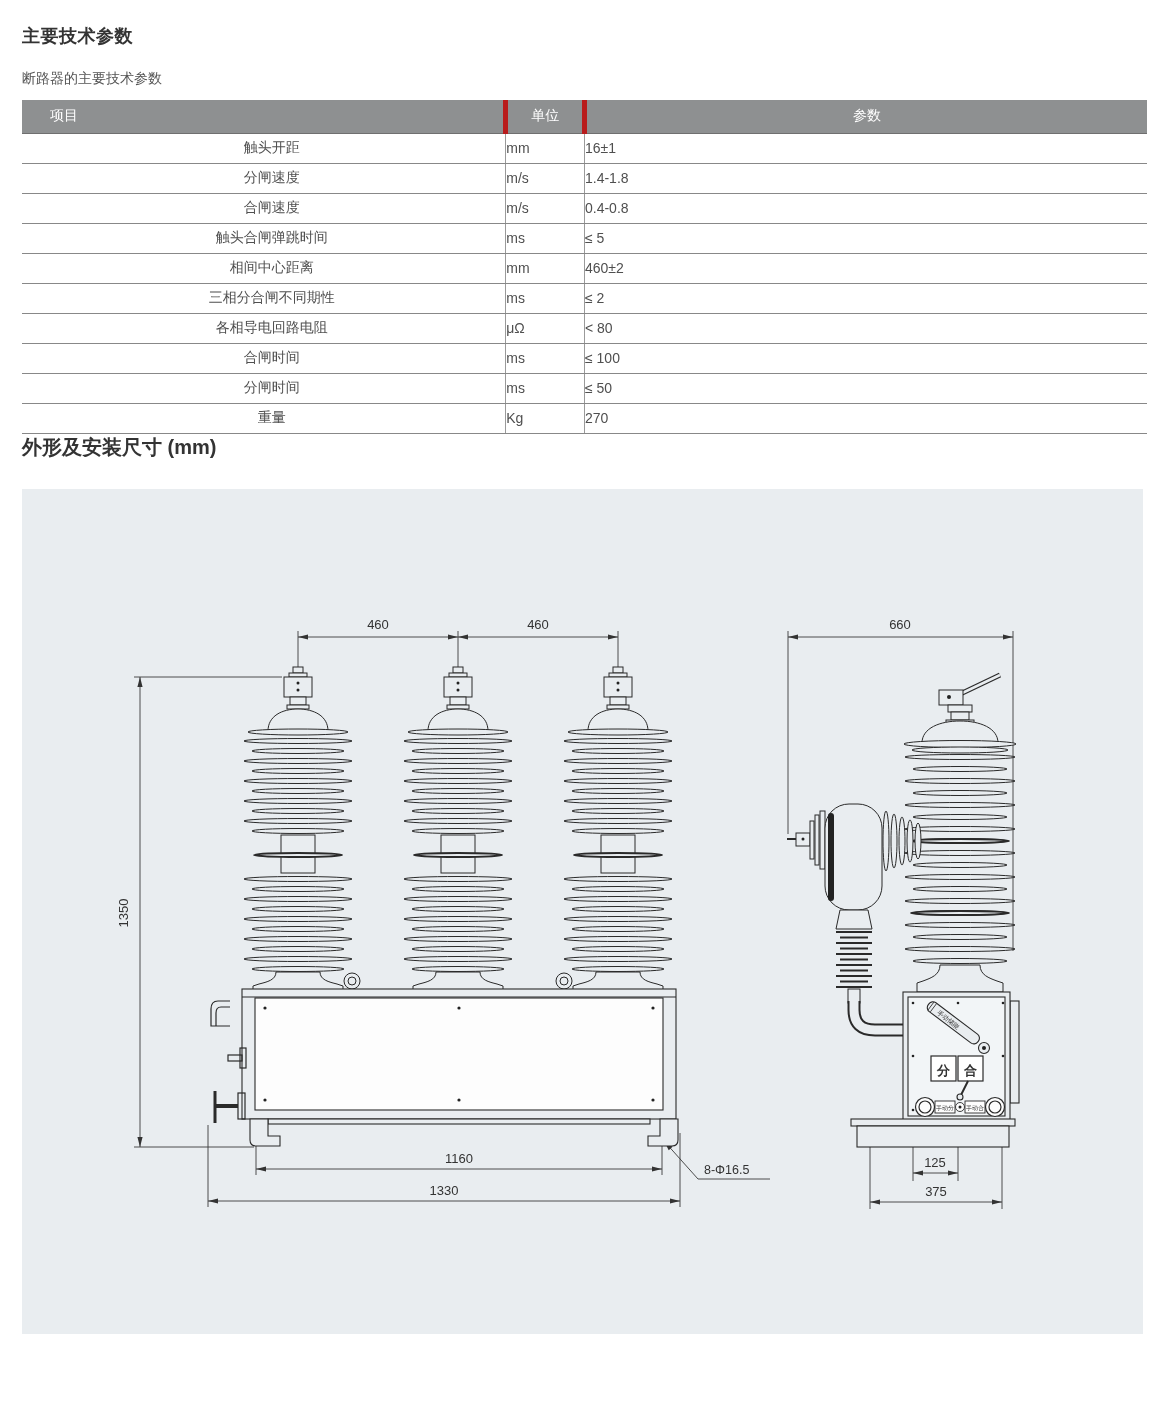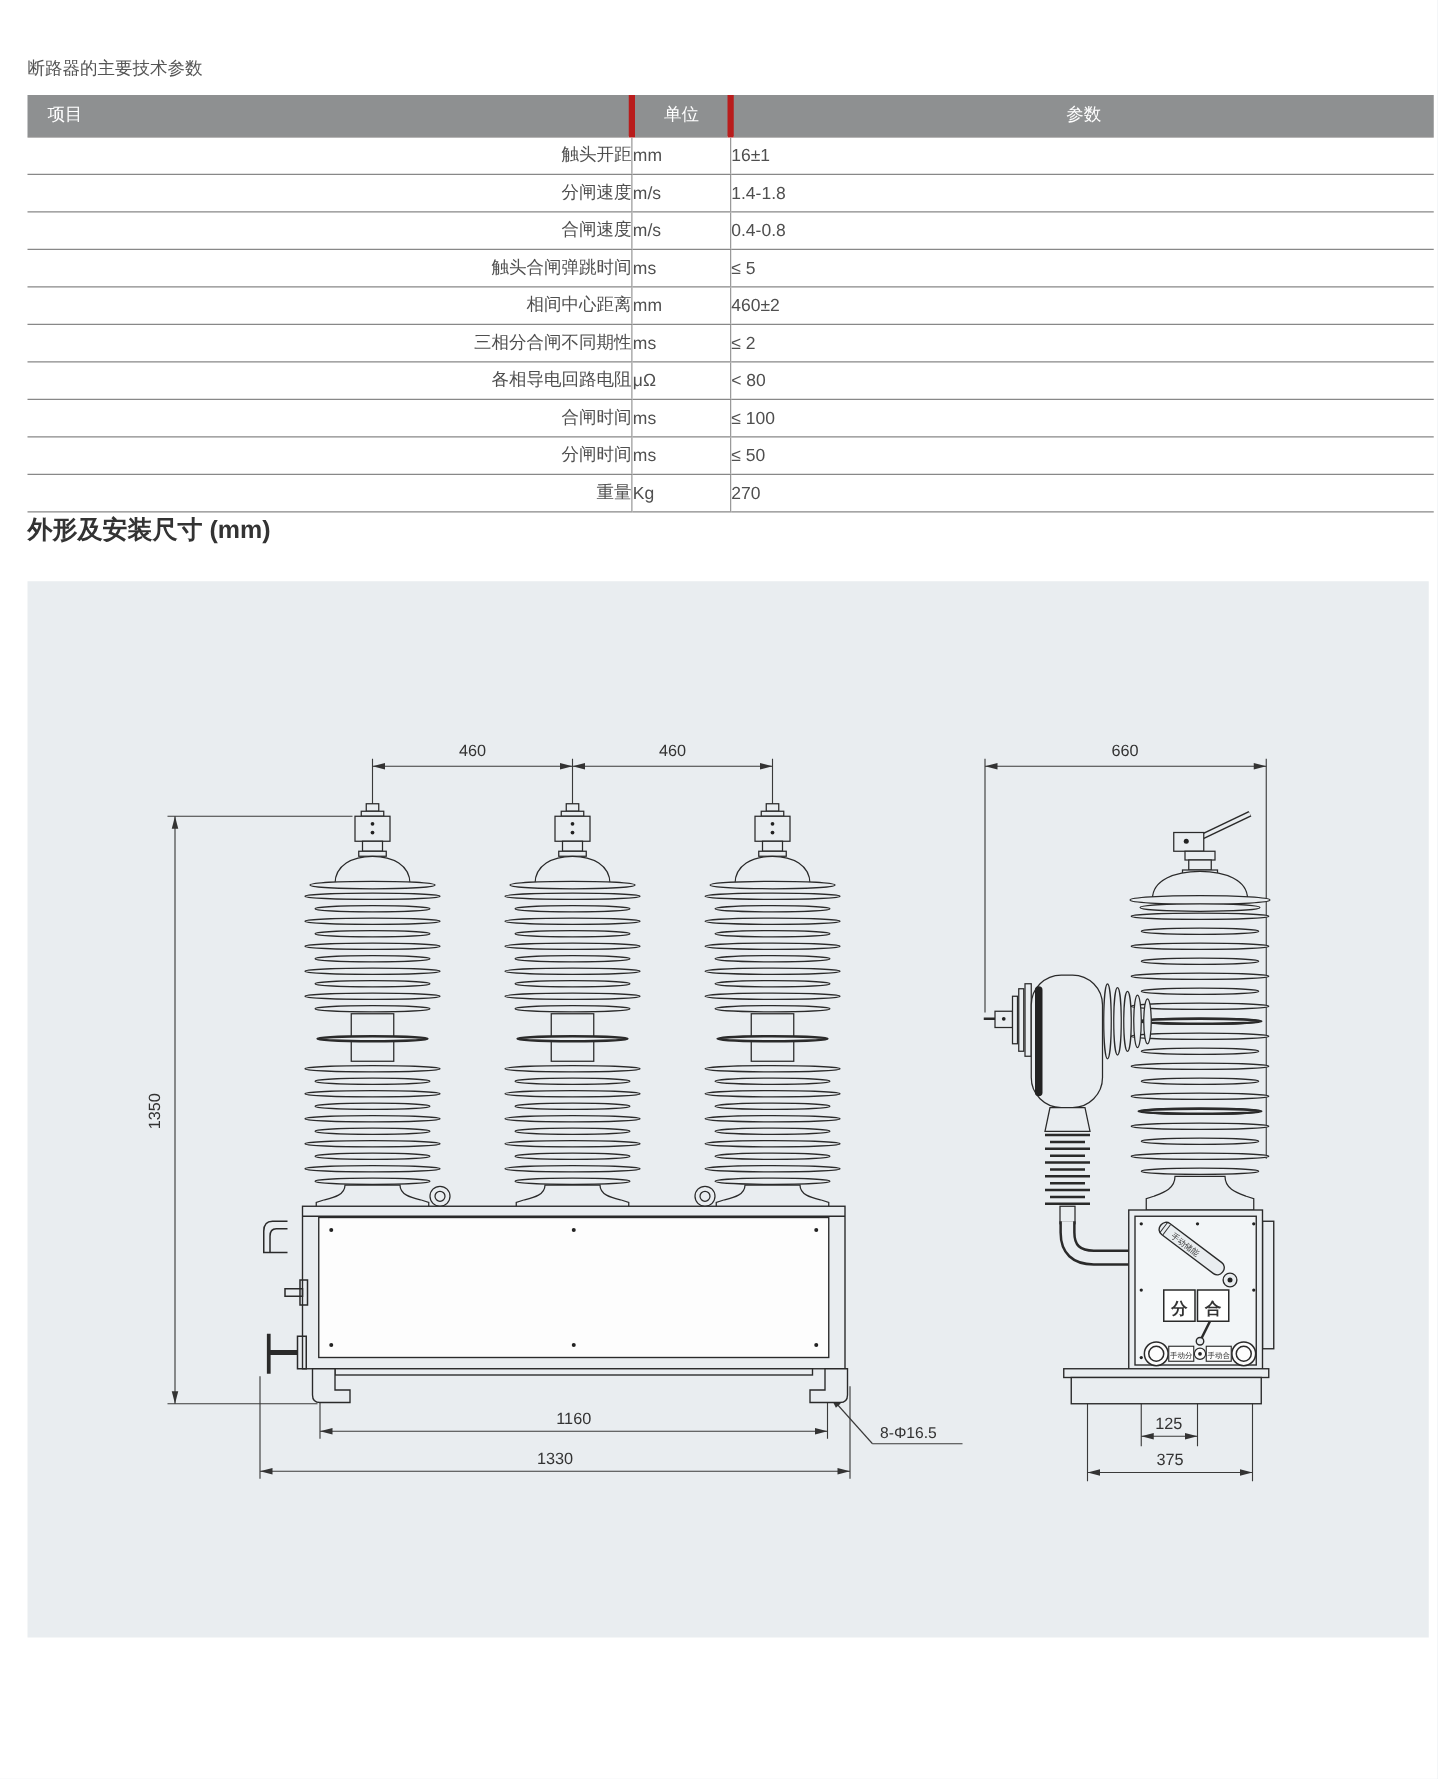--- a/index.html
+++ b/index.html
@@ -11,38 +11,39 @@
   h1.title { font-size: 18px; font-weight: 600; color: #333; letter-spacing: .5px; }
   p.subtitle { font-size: 14px; color: #555; margin-top: 22px; }
   table.params {
     width: 1125px; border-collapse: collapse; margin-top: 12px;
     font-size: 14px; color: #4f4f4f; table-layout: fixed;
   }
   table.params thead th {
     background: #8e9091; color: #fff; font-weight: 400; height: 33px;
     text-align: center; border-bottom: 1px solid #6f6f6f;
   }
-  table.params thead th:first-child { text-align: left; padding-left: 16px; }
+  table.params thead th:first-child { text-align: left; padding-left: 28px; }
   table.params thead th + th { border-left: 5px solid #b91c1c; }
   table.params td {
     height: 30px; border-bottom: 1px solid #888; text-align: left; background: #fff;
   }
-  table.params td:first-child { text-align: right; padding-left: 16px; }
+  table.params td:first-child { text-align: center; padding-left: 16px; }
   table.params td + td { border-left: 1px solid #9a9a9a; }
   h2.section { font-size: 20px; font-weight: 600; color: #333; }
   .panel {
     width: 1121px; height: 845px; background: #e9edf0; margin-top: 28px;
   }
   svg text { font-family: "Liberation Sans", sans-serif; fill: #333; }
   svg .cjk { font-family: "Liberation Sans", sans-serif; }
 </style>
 </head>
 <body>
 
 <div class="content">
+  <h1 class="title">主要技术参数</h1>
   <p class="subtitle">断路器的主要技术参数</p>
 
   <table class="params">
     <colgroup>
         <col style="width:43%">
         <col style="width:7%">
         <col style="width:50%">
       </colgroup>
     <thead>
       <tr>

